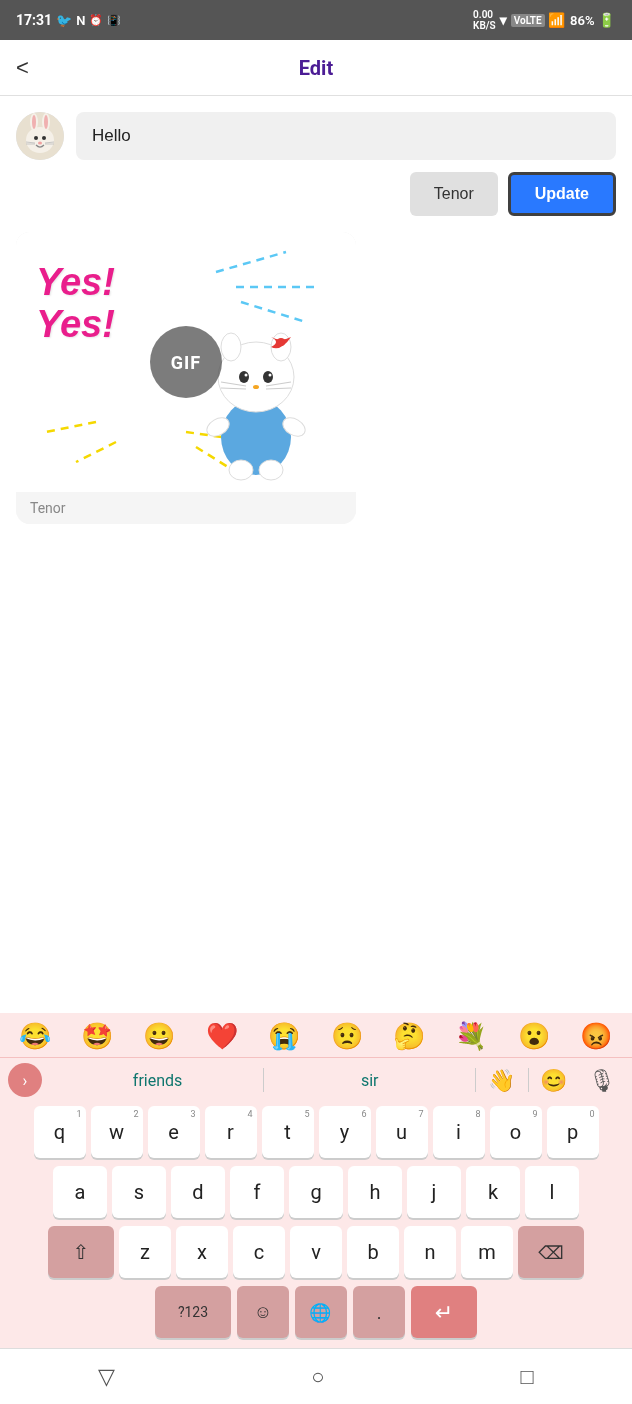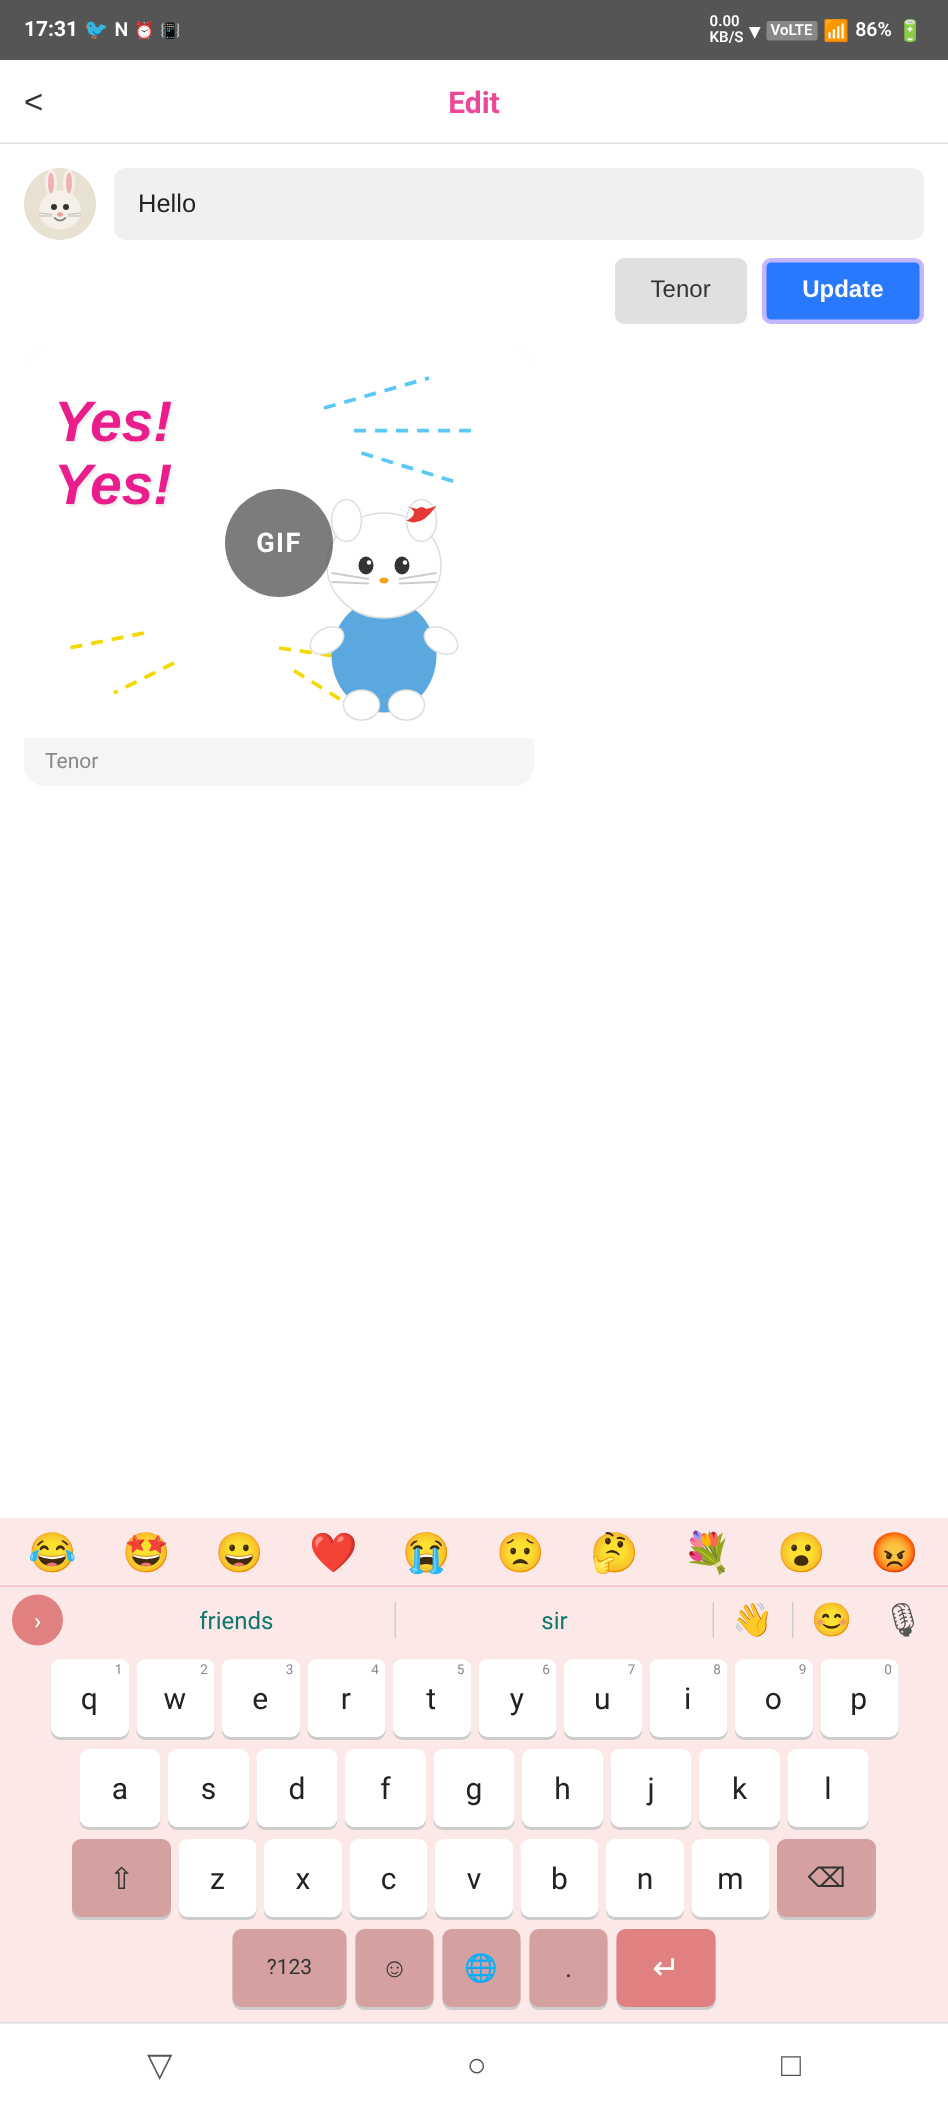--- a/index.html
+++ b/index.html
@@ -43,21 +43,21 @@
       left: 16px;
       font-size: 22px;
       color: #333;
       cursor: pointer;
       background: none;
       border: none;
     }
     .header-title {
       font-size: 20px;
       font-weight: bold;
-      color: #ec4899;
+      color: #4c1d95;
     }
 
     
     .edit-area {
       padding: 16px;
       background: #fff;
     }
     .message-row {
       display: flex;
       align-items: center;
@@ -100,21 +100,21 @@
       color: #333;
       border: none;
       border-radius: 6px;
       padding: 10px 24px;
       font-size: 16px;
       cursor: pointer;
     }
     .btn-update {
       background: #2979ff;
       color: #fff;
-      border: 3px solid #c4b5fd;
+      border: 3px solid #404040;
       border-radius: 6px;
       padding: 10px 24px;
       font-size: 16px;
       font-weight: bold;
       cursor: pointer;
     }
 
     
     .gif-card {
       background: #f5f5f5;

